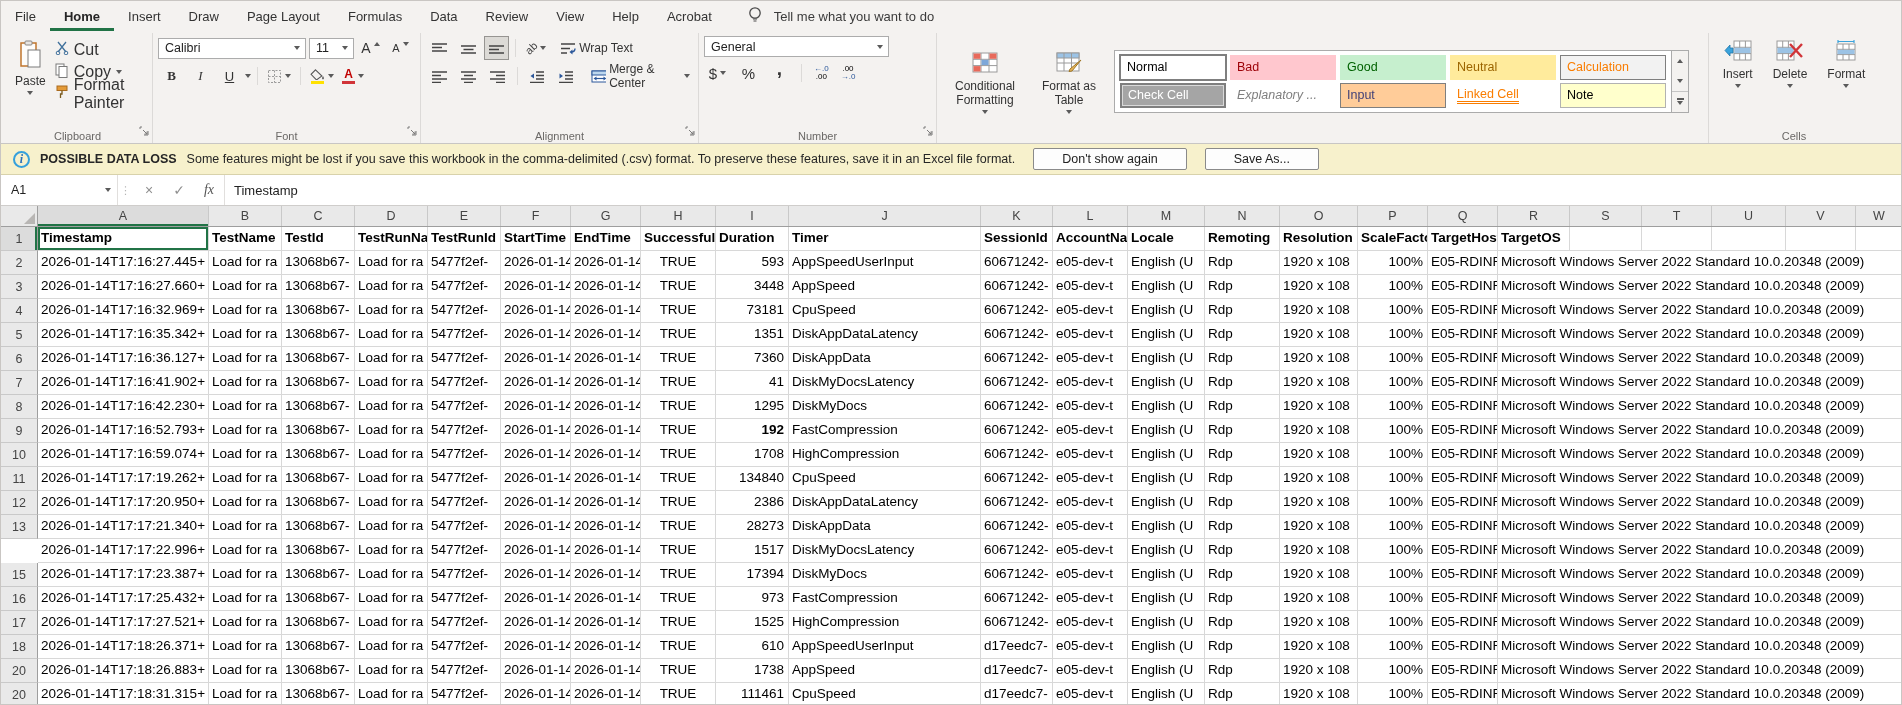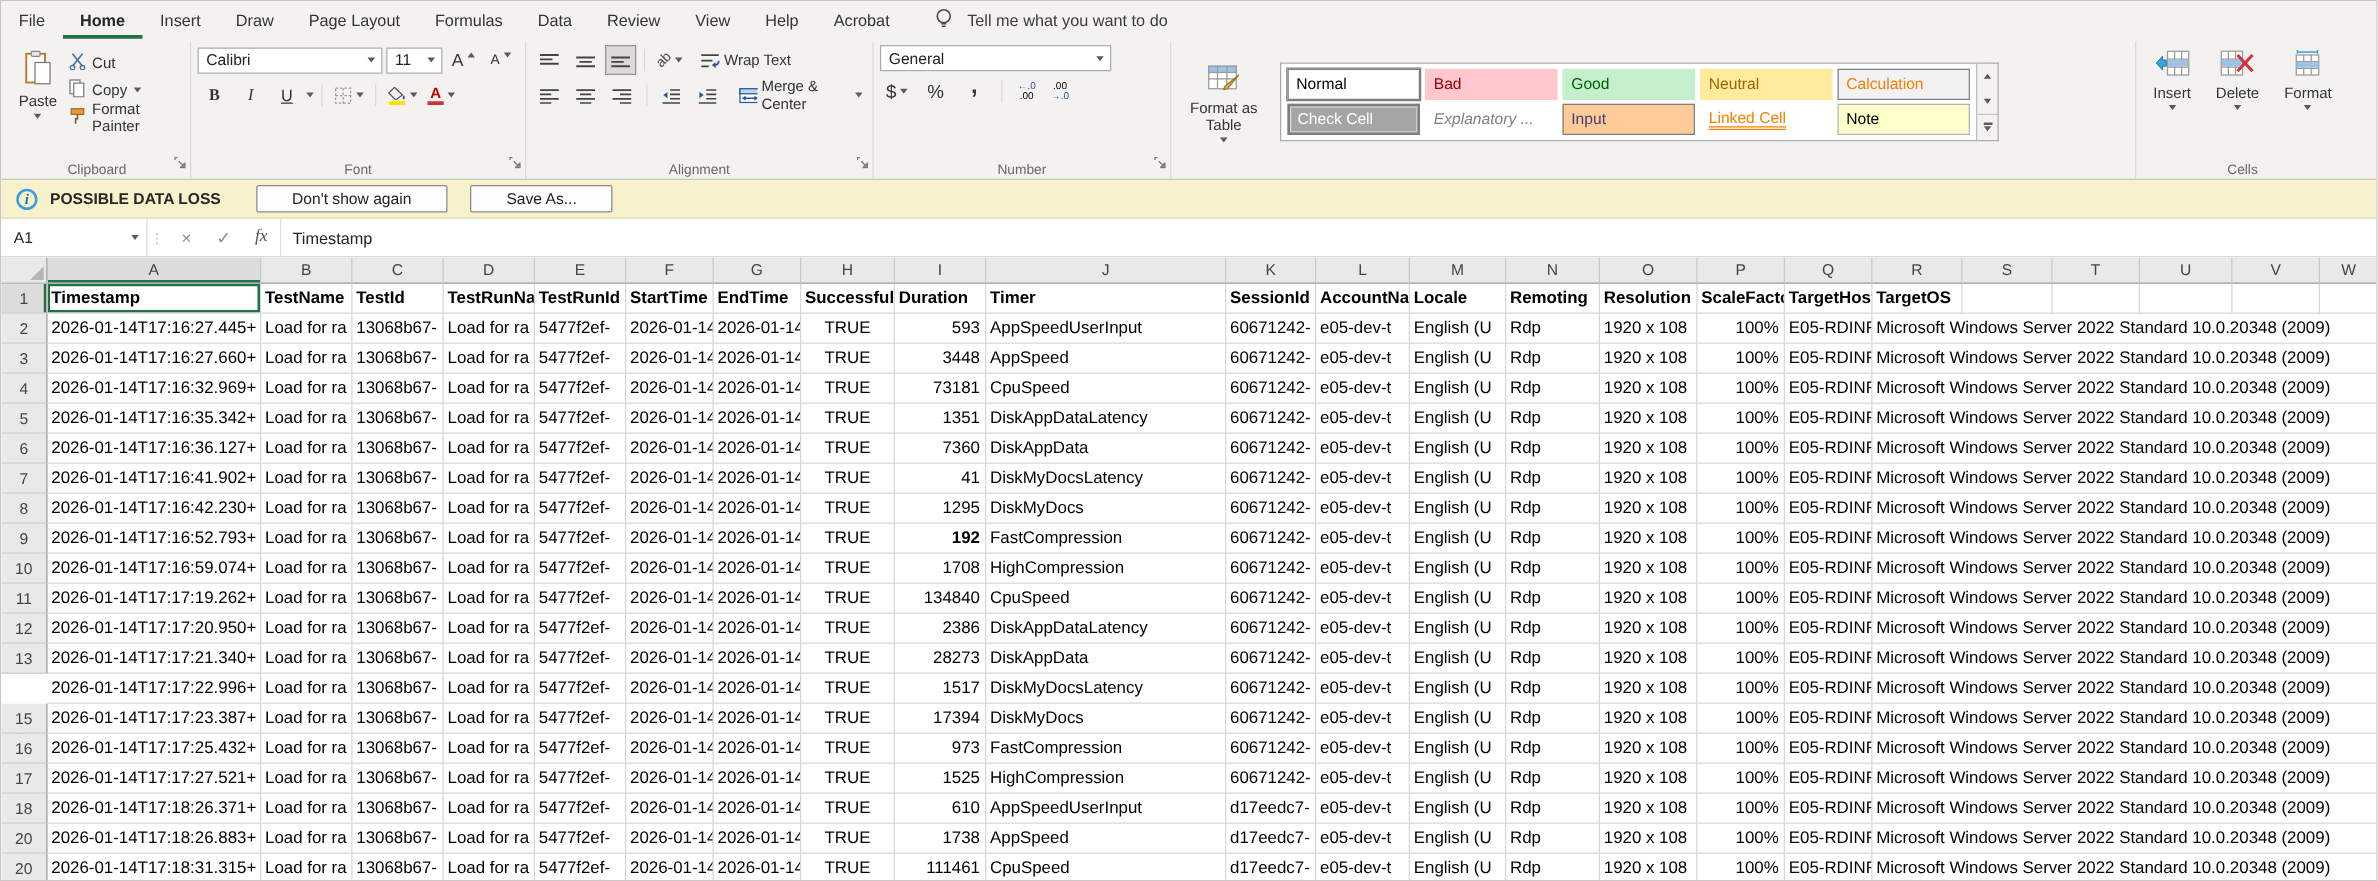--- a/index.html
+++ b/index.html
@@ -9,21 +9,21 @@
   .tab{padding:0 14px;font-size:13px;color:#333;display:flex;align-items:center;cursor:default;}
   .tab.active{font-weight:bold;color:#262626;box-shadow:inset 0 -3px 0 #217346;}
   .tellme{display:flex;align-items:center;gap:12px;margin-left:22px;font-size:13px;color:#3b3b3b;}
   
   .ribbon{height:110px;background:#f4f2f0;border-bottom:1px solid #c8c6c4;display:flex;padding:2px 0 0 2px;box-sizing:content-box;}
   .group{position:relative;display:flex;flex-direction:column;padding:3px 5px 17px 5px;border-right:1px solid #dcdad8;box-sizing:border-box;}
   .gl{position:absolute;bottom:1px;left:0;right:0;text-align:center;font-size:11px;color:#6a6866;}
   .launcher{position:absolute;right:3px;bottom:3px;opacity:.85;}
   .gc{display:flex;flex:1;}
   .bigbtn{display:flex;flex-direction:column;align-items:center;justify-content:flex-start;padding:4px 7px 0 7px;font-size:12px;color:#333;gap:3px;text-align:center;line-height:14px;}
-  .smallbtn{display:flex;align-items:center;gap:5px;font-size:12px;color:#333;height:22px;padding:0 2px;}
+  .smallbtn{display:flex;align-items:center;gap:5px;font-size:16px;color:#333;height:22px;padding:0 2px;}
   .chev{display:inline-block;width:0;height:0;border-left:3.5px solid transparent;border-right:3.5px solid transparent;border-top:4px solid #5a5a5a;}
   .combo{background:#fff;border:1px solid #acacac;height:21px;display:flex;align-items:center;padding:0 5px 0 6px;font-size:12.5px;color:#222;box-sizing:border-box;}
   .combo .chev{margin-left:auto;}
   .iconbtn{display:flex;align-items:center;justify-content:center;height:24px;min-width:21px;padding:0 3px;font-size:13px;color:#333;gap:3px;}
   .iconbtn.on{background:#dcdad6;border:1px solid #969491;box-sizing:border-box;}
   .vr{width:1px;background:#dcdad8;margin:2px 4px;}
   .row1,.row2{display:flex;align-items:center;}
   .bold-g{font-weight:bold;font-family:"Liberation Serif",serif;}
   .ital-g{font-style:italic;font-family:"Liberation Serif",serif;}
   .und-g{text-decoration:underline;}
@@ -322,20 +322,34 @@
       <span class="launcher"><svg width="10" height="10">
             <path d="M1 3 V1 H3 M5 9 H9 V5 M4 4 L8 8 M8 8 V5.5 M8 8 H5.5" stroke="#666" fill="none"></path>
           </svg></span>
     </div>
 
     <div class="group" style="width:772px">
       <div class="gc" style="align-items:center;gap:4px">
         <div class="bigbtn">
           <span>
             <svg width="26" height="21">
+                <rect x="1" y="1" width="24" height="19" fill="#fff" stroke="#9a9a9a"></rect>
+                <path d="M1 7.3 H25 M1 13.6 H25 M9 1 V20 M17 1 V20" stroke="#9a9a9a"></path>
+                <rect x="1.5" y="1.5" width="7" height="5.3" fill="#e8695a"></rect>
+                <rect x="9.5" y="7.8" width="7" height="5.3" fill="#7da7d9"></rect>
+                <rect x="1.5" y="14.1" width="7" height="5.4" fill="#e8695a"></rect>
+                <rect x="17.5" y="1.5" width="7" height="5.3" fill="#e8695a"></rect>
+              </svg>
+          </span>
+          <span style="width:72px">Conditional Formatting</span>
+          <span class="chev"></span>
+        </div>
+        <div class="bigbtn">
+          <span>
+            <svg width="26" height="21">
                 <rect x="1" y="1" width="22" height="18" fill="#fff" stroke="#9a9a9a"></rect>
                 <rect x="1" y="1" width="22" height="5" fill="#9cc3e5" stroke="#9a9a9a"></rect>
                 <path d="M1 11 H23 M8 1 V19 M15.5 1 V19" stroke="#9a9a9a"></path>
                 <path d="M25 8 L16 19 L13 19.5 L14 17 Z" fill="#e6b45a" stroke="#a07828"></path>
               </svg>
           </span>
           <span style="width:60px">Format as Table</span>
           <span class="chev"></span>
         </div>
         <div style="display:flex;align-items:stretch;margin-left:4px">
@@ -428,20 +442,21 @@
           <span class="chev"></span>
         </div>
       </div>
       <div class="gl">Cells</div>
     </div>
   </div>
 
   <div class="msgbar" id="msgbar" style="background: rgb(247, 241, 204);">
     <span class="circle-i">i</span>
     <span class="msg-title">POSSIBLE DATA LOSS</span>
+    <span>Some features might be lost if you save this workbook in the comma-delimited (.csv) format. To preserve these features, save it in an Excel file format.</span>
     <button class="msgbtn">Don't show again</button>
     <button class="msgbtn">Save As...</button>
   </div>
 
   <div class="fxbar">
     <div class="namebox">
       <span>A1</span>
       <span class="chev"></span>
     </div>
     <div class="dots">⋮</div>

